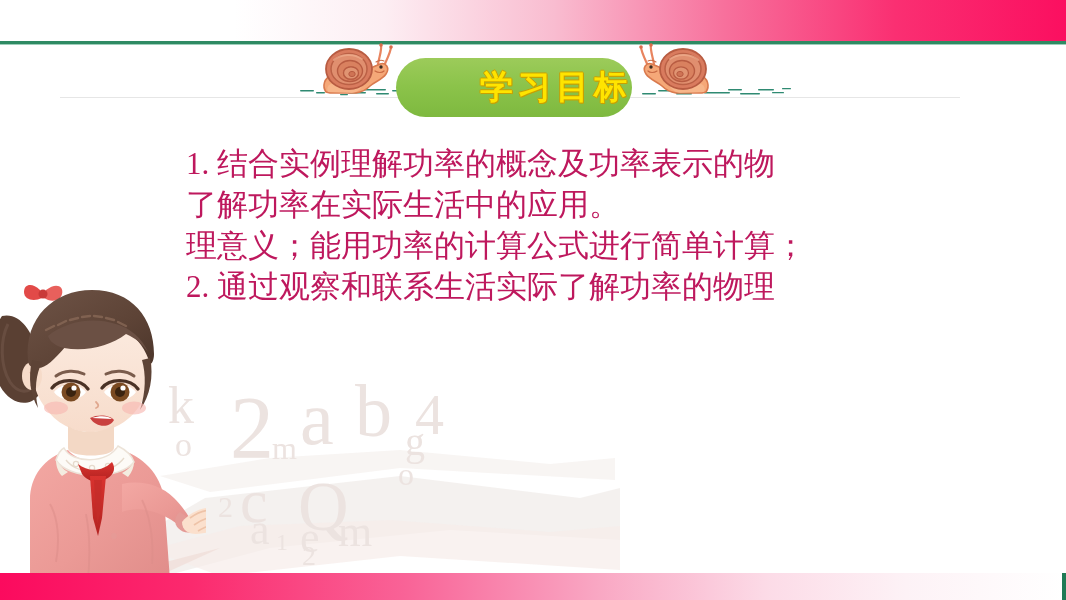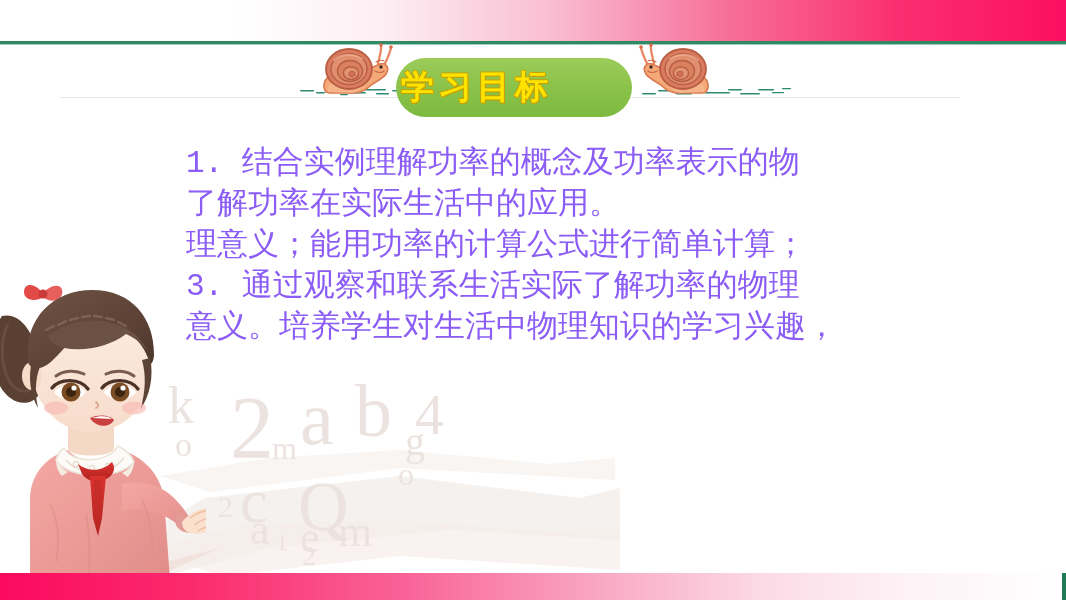--- a/index.html
+++ b/index.html
@@ -125,21 +125,21 @@
   .title-badge {
     position: absolute;
     left: 396px;
     top: 58px;
     width: 236px;
     height: 59px;
     border-radius: 30px;
     background: linear-gradient(to bottom, #9ccb5a 0%, #8bc34a 48%, #7eb93f 100%);
     display: flex;
     align-items: center;
-    justify-content: flex-start;
+    justify-content: flex-end;
   }
   .title-text {
     font-family: "DejaVu Sans", sans-serif;
     font-size: 33px;
     font-weight: bold;
     letter-spacing: 5px;
     color: #ffe400;
     text-shadow:
        1px 0 0 #c9a000,
       -1px 0 0 #c9a000,
@@ -151,24 +151,24 @@
   }
 
   
   .body-text {
     position: absolute;
     left: 186px;
     top: 143px;
     width: 770px;
   }
   .body-line {
-    font-family: Liberation Mono, monospace;
+    font-family: Liberation Serif, serif;
     font-size: 31px;
     line-height: 41px;
-    color: #8b5cf6;
+    color: #be185d;
     white-space: nowrap;
     letter-spacing: 0px;
   }
 
   
   .girl {
     position: absolute;
     left: -6px;
     top: 268px;
     width: 212px;
@@ -288,22 +288,21 @@
   </svg>
 
   <div class="title-badge">
     <span class="title-text">学习目标</span>
   </div>
 
   <div class="body-text">
     <div class="body-line">1. 结合实例理解功率的概念及功率表示的物</div>
     <div class="body-line">了解功率在实际生活中的应用。</div>
     <div class="body-line">理意义；能用功率的计算公式进行简单计算；</div>
-    <div class="body-line">3. 通过观察和联系生活实际了解功率的物理</div>
-    <div class="body-line">意义。培养学生对生活中物理知识的学习兴趣，</div>
+    <div class="body-line">2. 通过观察和联系生活实际了解功率的物理</div>
   </div>
 
   <svg class="girl" viewBox="0 0 212 312">
     <defs>
       <linearGradient id="sweaterG" x1="0" y1="0" x2="1" y2="1">
         <stop offset="0%" stop-color="#f3a8a3"></stop>
         <stop offset="55%" stop-color="#eb9a96"></stop>
         <stop offset="100%" stop-color="#e08d8a"></stop>
       </linearGradient>
       <linearGradient id="hairG" x1="0" y1="0" x2="1" y2="1">

